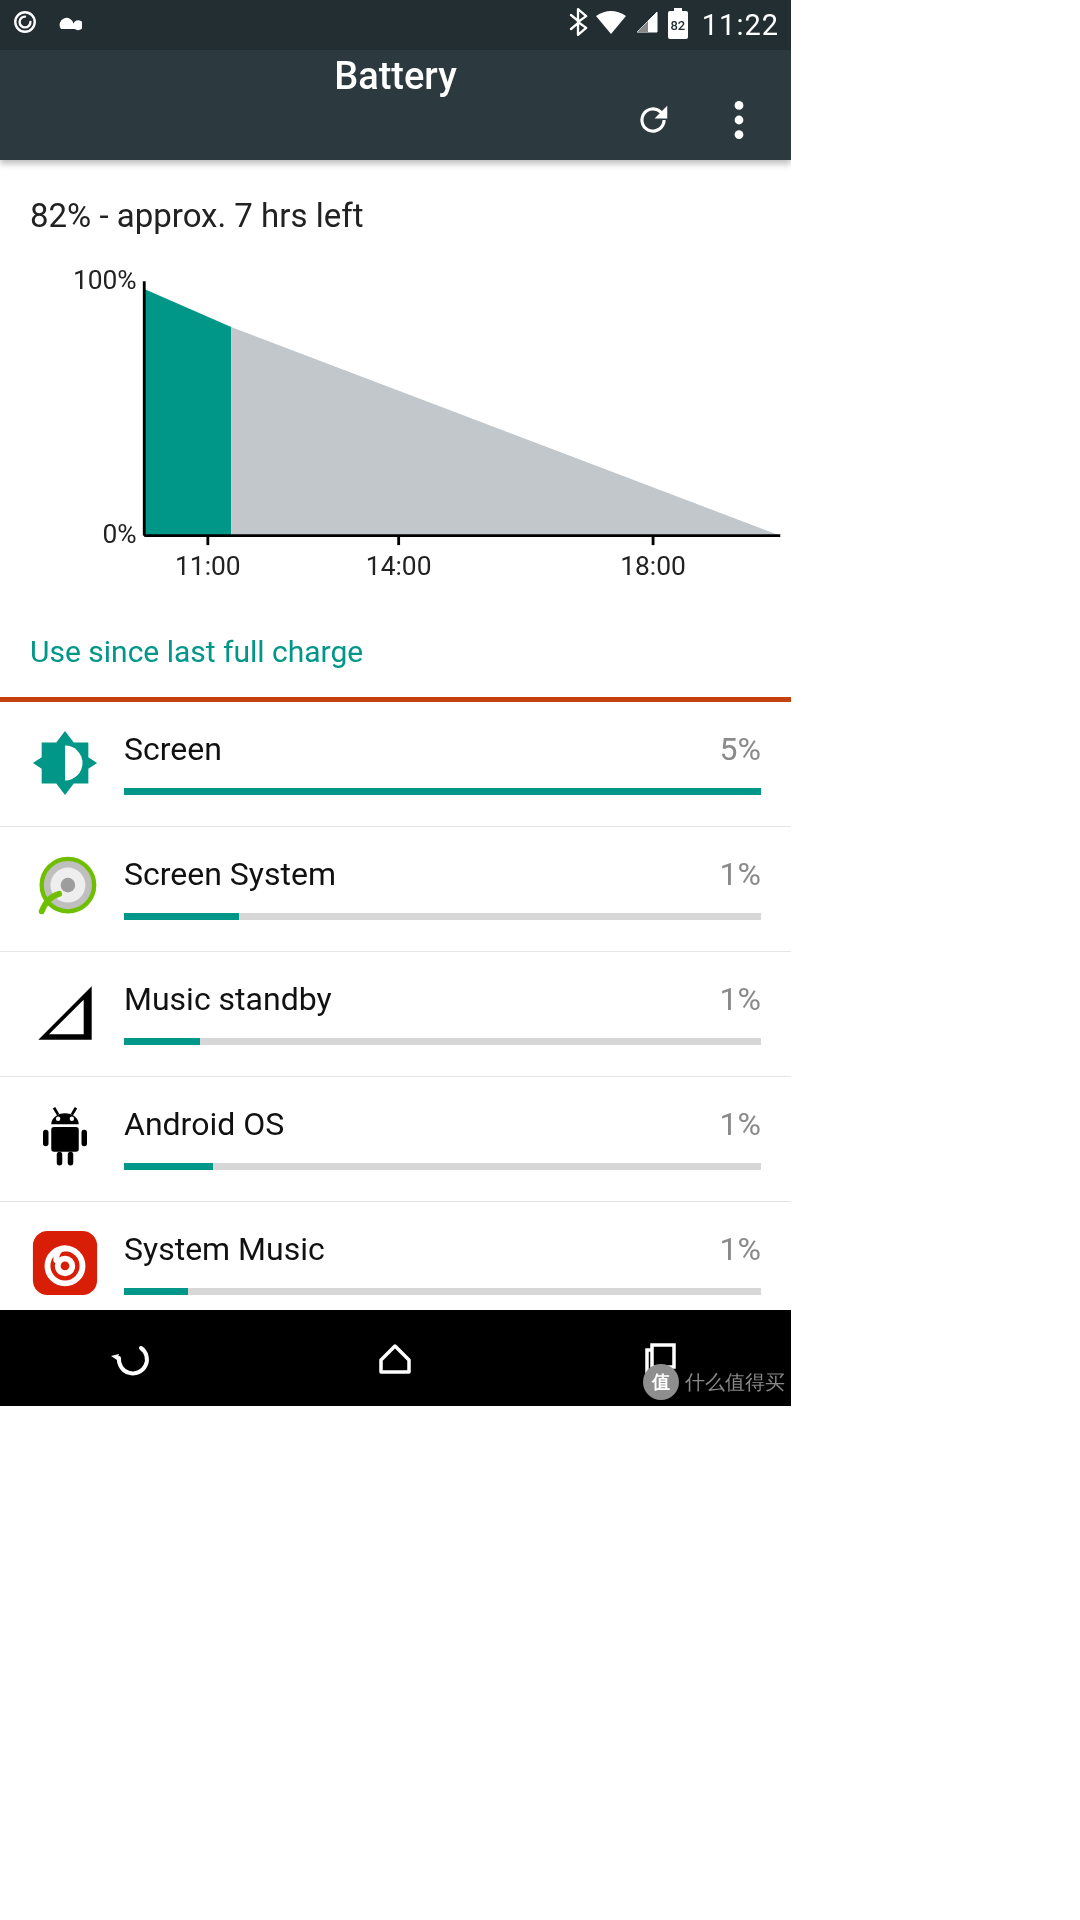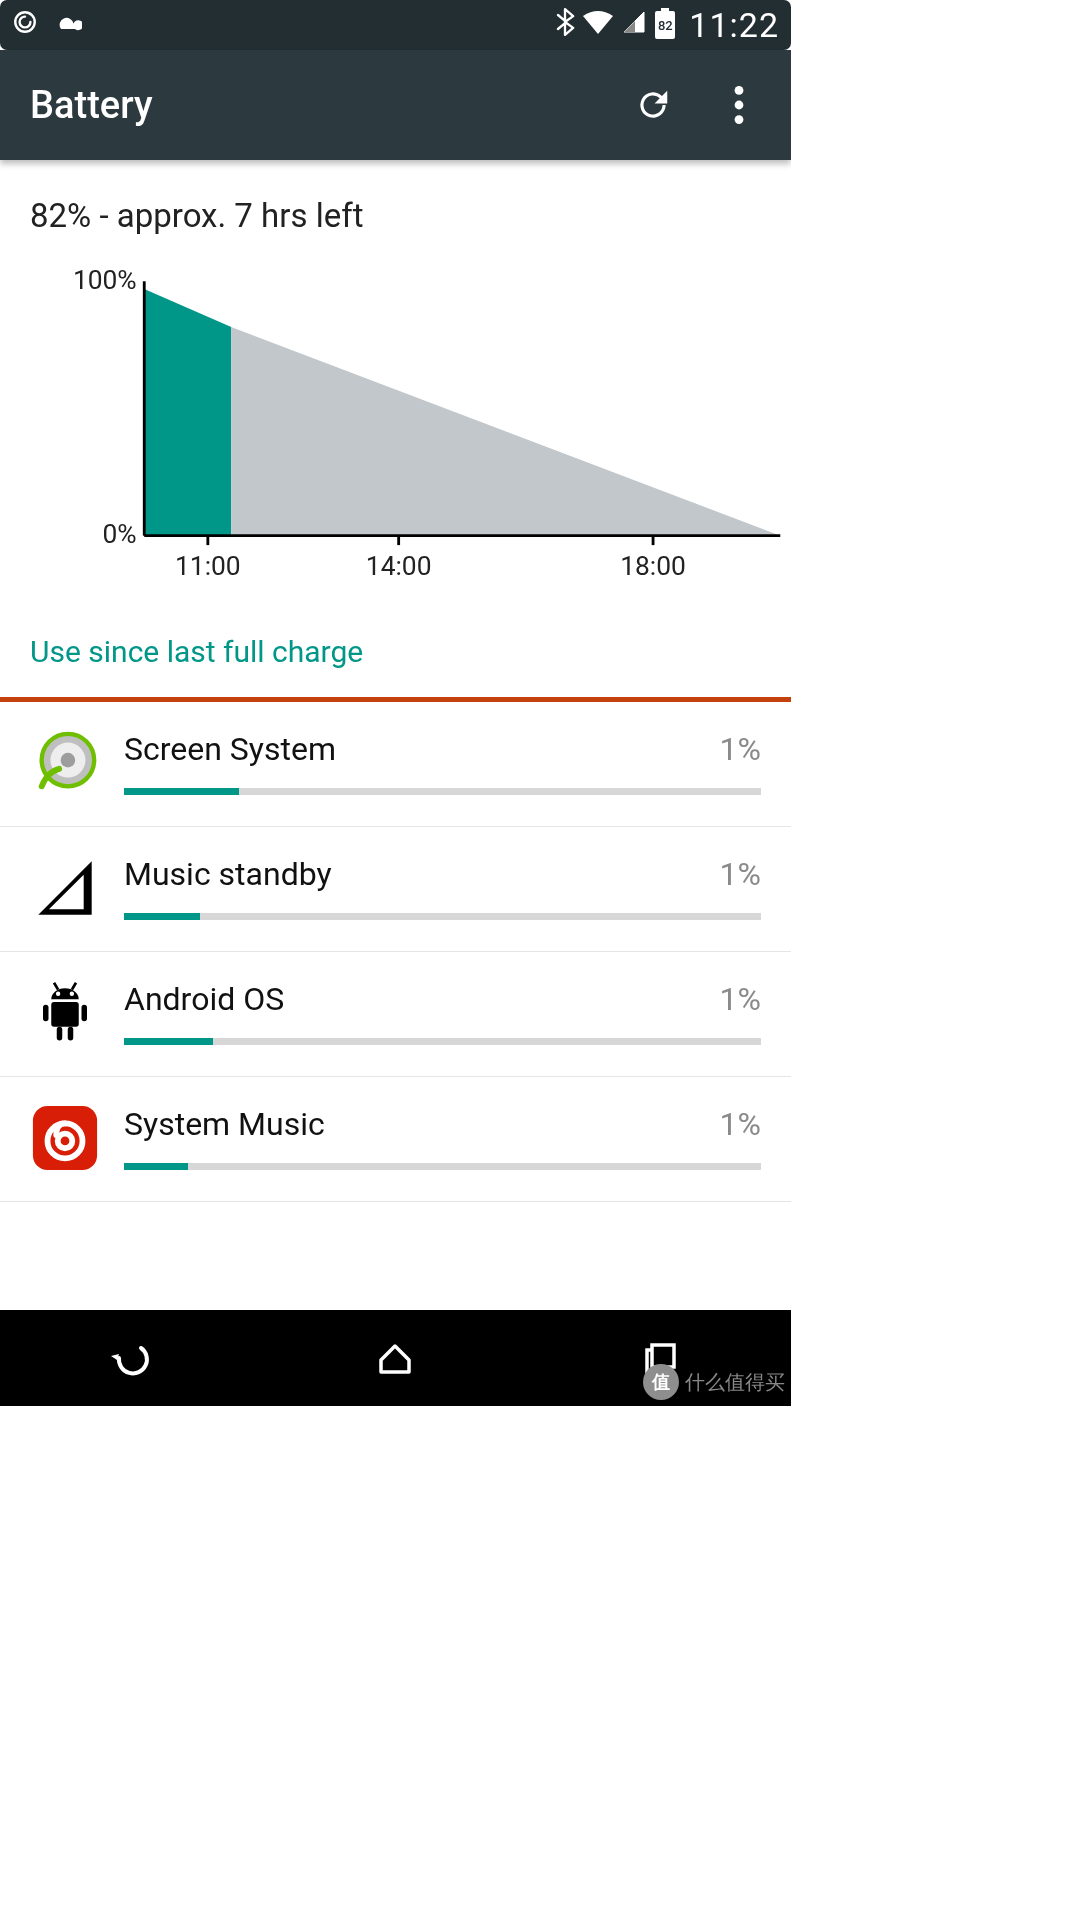--- a/index.html
+++ b/index.html
@@ -13,42 +13,41 @@
   }
   
   .status-bar {
     height: 50px;
     background: #232e32;
     color: #fff;
     display: flex;
     align-items: center;
     padding: 16px 12px;
     font-size: 24px;
-    border-radius: 7px;
   }
   .status-left { display: flex; align-items: center; gap: 14px; }
   .status-right { margin-left: auto; display: flex; align-items: center; gap: 8px; }
-  .status-right .time { font-size: 34px; letter-spacing: 1px; margin-left: 6px; }
+  .status-right .time { font-size: 29px; letter-spacing: 1px; margin-left: 6px; }
   .batt-box {
     width: 20px; height: 28px; border: 2px solid #fff; border-radius: 2px;
     position: relative; display: flex; align-items: center; justify-content: center;
     font-size: 13px; font-weight: 500; color: #232e32; background: #fff;
   }
   .batt-box::before { content:""; position:absolute; top:-5px; left:50%; transform:translateX(-50%);
     width:8px; height:3px; background:#fff; }
   
   .app-bar {
     height: 110px;
     background: #2c393f;
     color: #fff;
     display: flex;
     align-items: center;
     padding: 4px 30px;
     box-shadow: 0 4px 6px rgba(0,0,0,0.25);
-    position: relative; z-index: 2;
+    position: relative; z-index: 2; flex-direction: column;
   }
   .app-title { font-size: 38px; font-weight: 500; }
   .app-actions { margin-left: auto; display: flex; align-items: center; gap: 42px; }
   .icon-btn { width: 44px; height: 44px; display:flex; align-items:center; justify-content:center; cursor:pointer; }
   
   .summary {
     padding: 36px 30px 10px 30px;
     font-size: 33px;
     color: #222;
   }
@@ -181,20 +180,37 @@
       <text x="640" y="342" text-anchor="middle" font-size="28" fill="#222">18:00</text>
     </svg>
 </div>
 
 <div class="section-header">Use since last full charge</div>
 
 <div class="usage-list" id="usage-list">
     <div class="usage-item">
       <div class="usage-icon">
         <svg width="70" height="70" viewBox="0 0 48 48">
+          <polygon points="24,2 30,10 40,10 40,20 46,24 40,28 40,38 30,38 24,46 18,38 8,38 8,28 2,24 8,20 8,10 18,10" fill="#009688"></polygon>
+          <path d="M24 12 a12 12 0 0 1 0 24 z" fill="#fff"></path>
+        </svg>
+      </div>
+      <div class="usage-body">
+        <div class="usage-top">
+          <div class="usage-name">Screen</div>
+          <div class="usage-pct">5%</div>
+        </div>
+        <div class="usage-bar">
+          <div class="usage-bar-fill" style="width:100%"></div>
+        </div>
+      </div>
+    </div>
+    <div class="usage-item">
+      <div class="usage-icon">
+        <svg width="70" height="70" viewBox="0 0 48 48">
           <circle cx="26" cy="22" r="18" fill="#bfbfbf" stroke="#6fbf00" stroke-width="3"></circle>
           <circle cx="26" cy="22" r="12" fill="#eee"></circle>
           <circle cx="26" cy="22" r="5" fill="#9d9d9d"></circle>
           <path d="M8 40 q4 -10 12 -12" fill="none" stroke="#6fbf00" stroke-width="4" stroke-linecap="round"></path>
         </svg>
       </div>
       <div class="usage-body">
         <div class="usage-top">
           <div class="usage-name">Screen System</div>
           <div class="usage-pct">1%</div>

